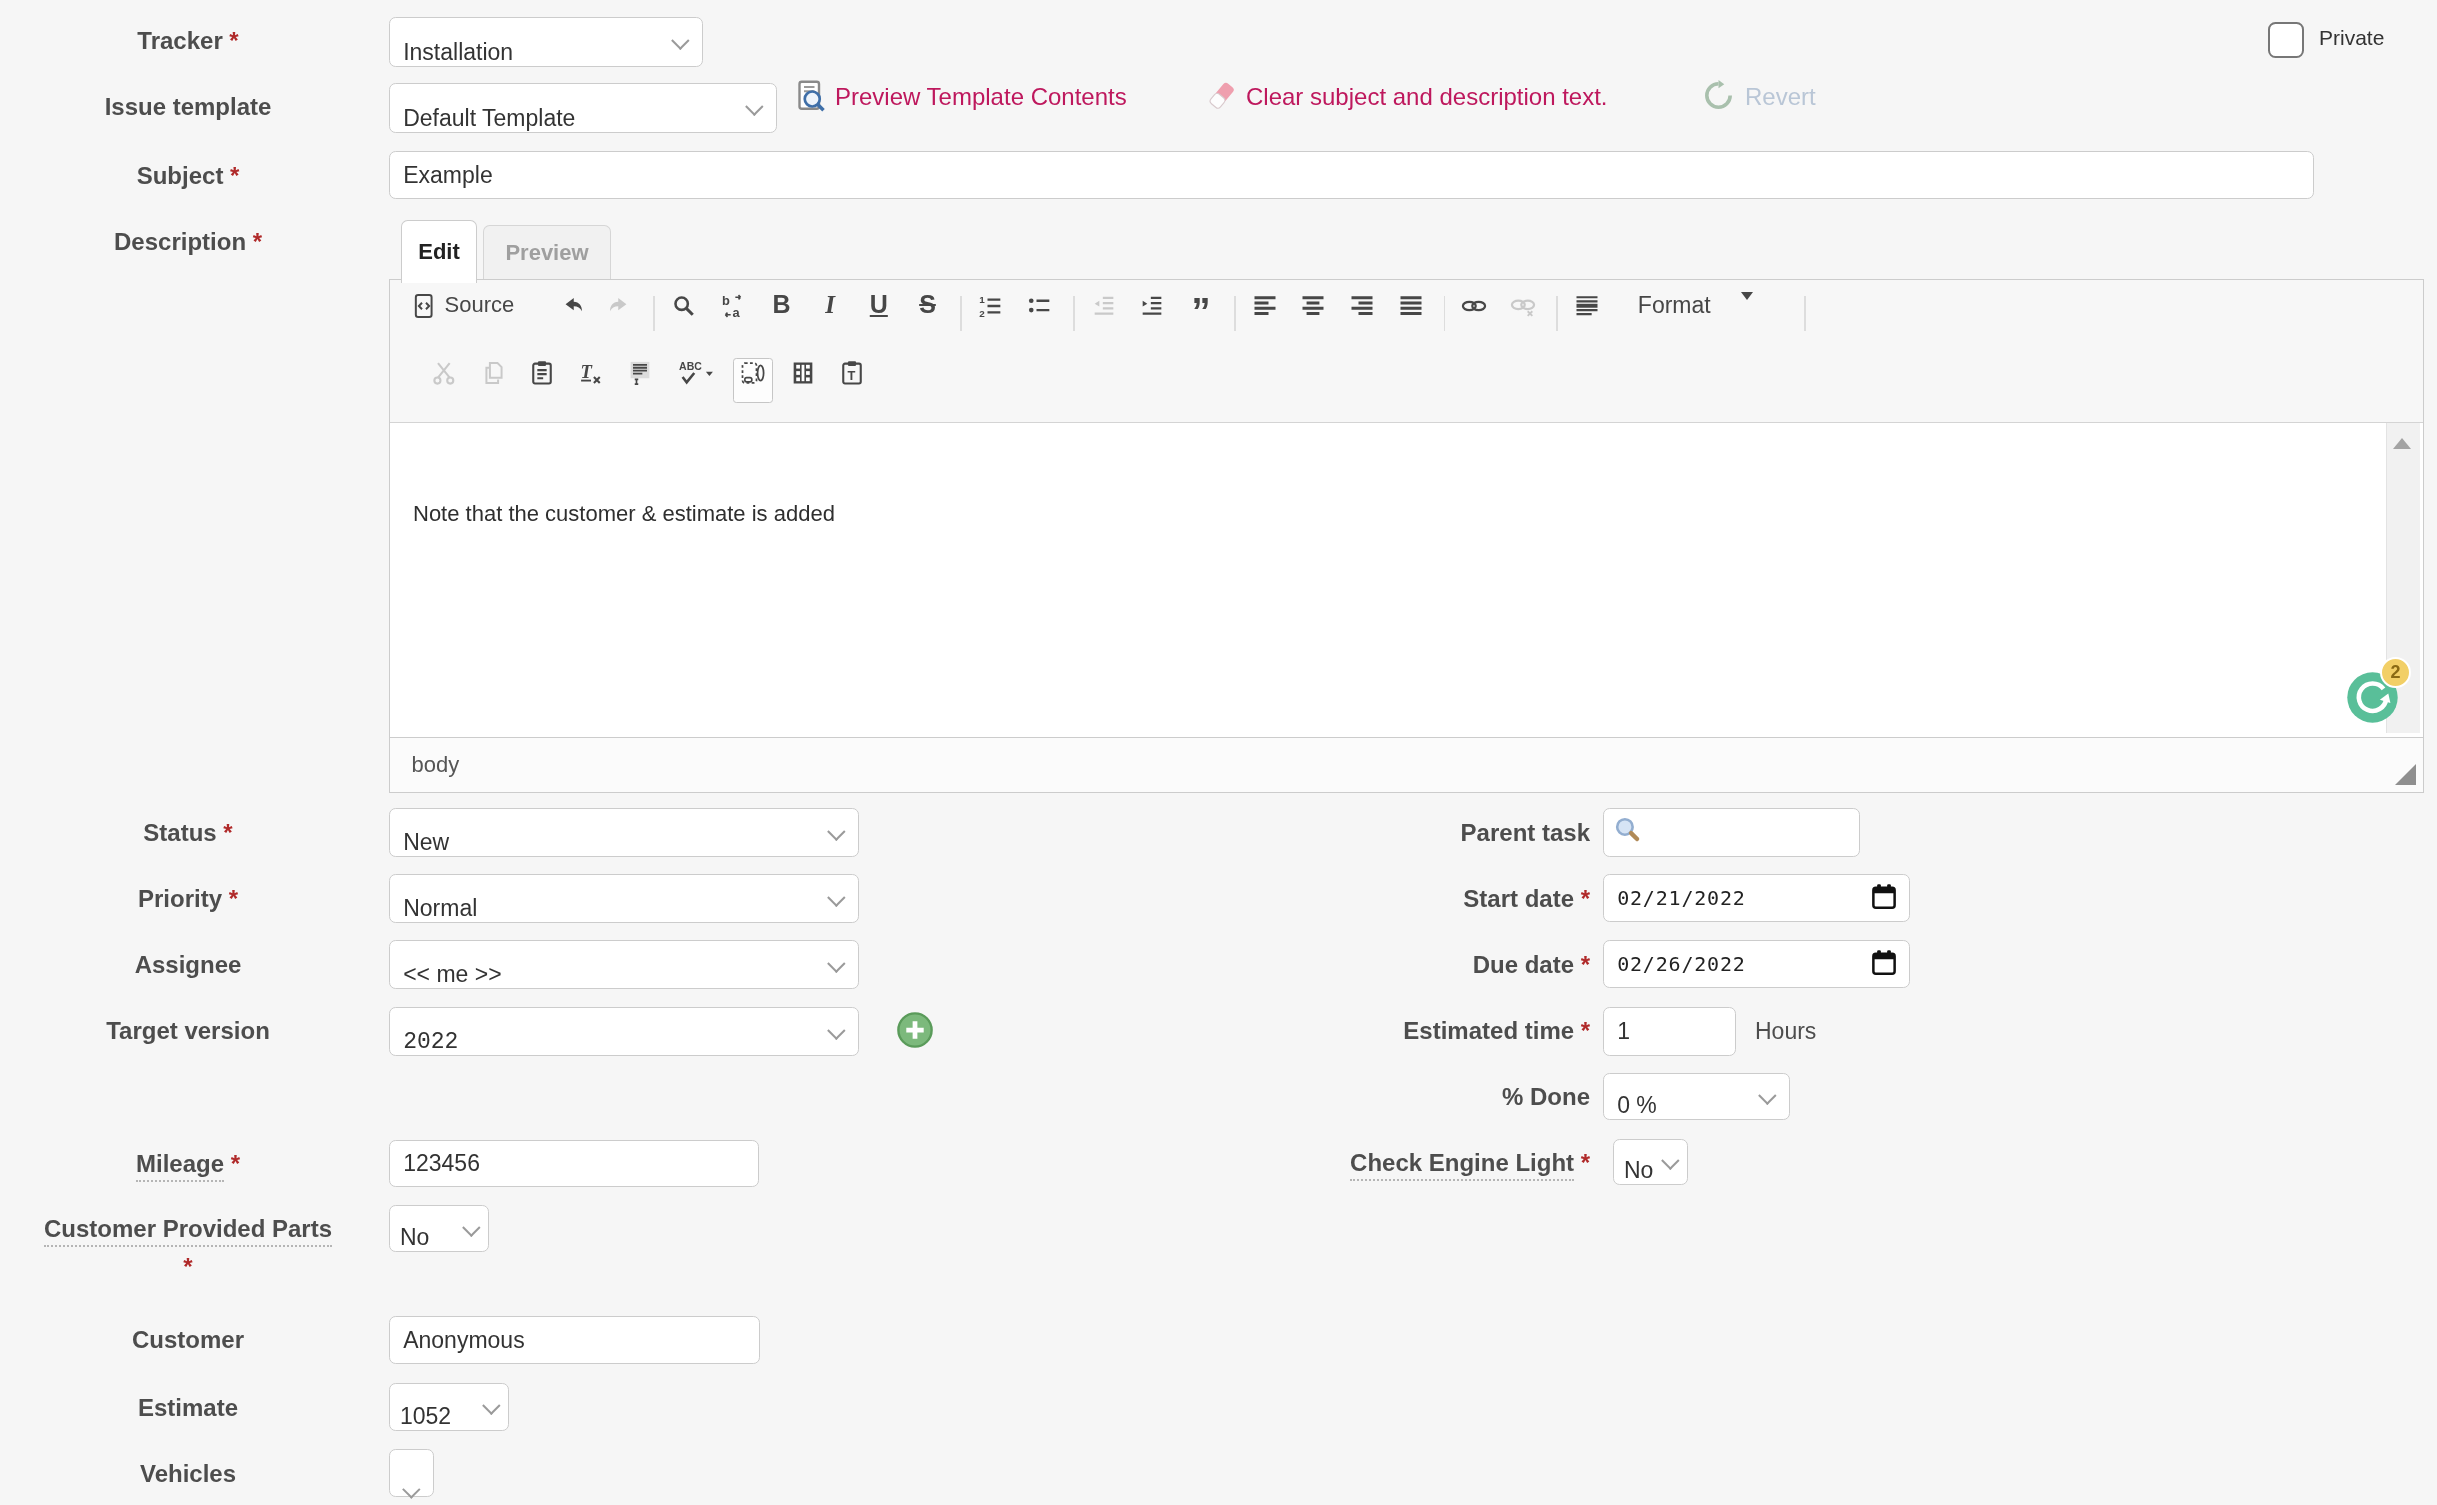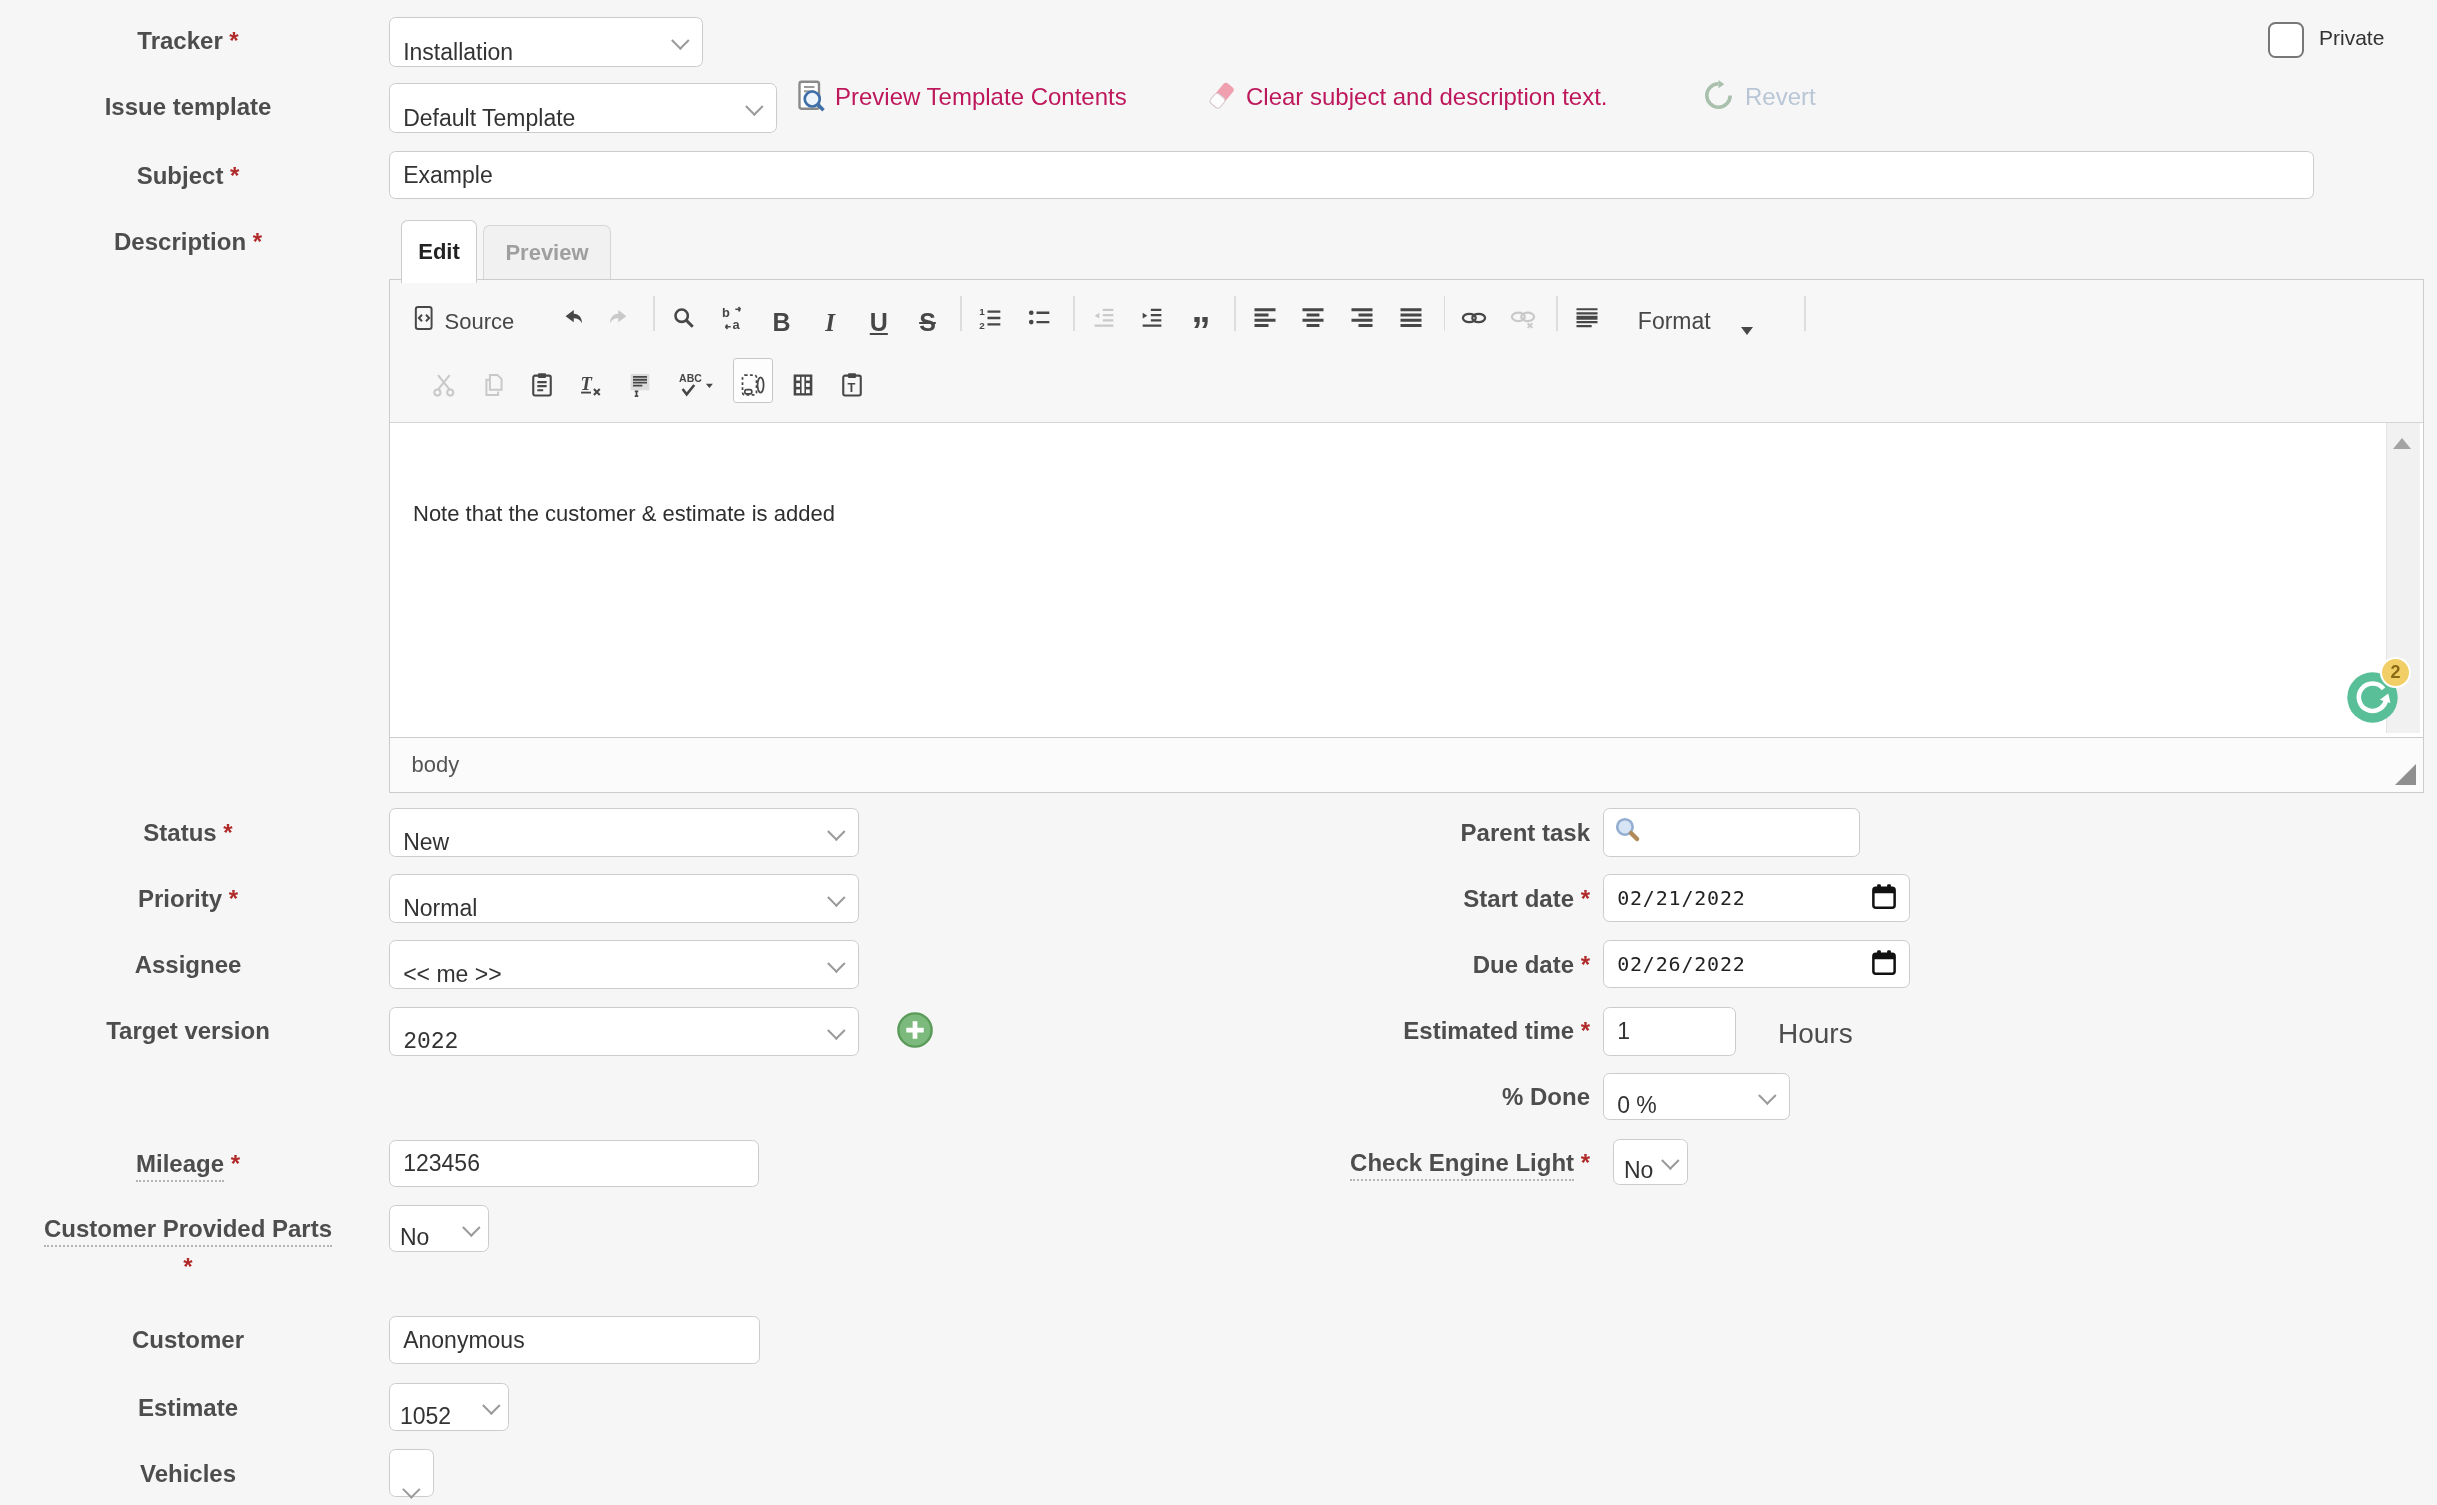--- a/index.html
+++ b/index.html
@@ -17,38 +17,38 @@
   .sel-sm{padding:0 30px 0 10px;}
   .sel-sm .chev{right:10px;}
   .link{font-size:24px;color:#be185d;white-space:nowrap;cursor:pointer;}
   .link.disabled{color:#b9c6d6;cursor:default;}
   .tab{position:absolute;box-sizing:border-box;border:1.7px solid #ccc;border-bottom:none;border-radius:6.6px 6.6px 0 0;display:flex;align-items:center;justify-content:center;font-size:22px;font-weight:bold;}
   .tab-active{background:#fff;color:#222;z-index:3;}
   .tab-idle{background:#f1f1f1;color:#9f9f9f;border-color:#d6d6d6;z-index:1;}
   .editor{left:389px;top:279px;width:2033px;height:512px;background:#fff;border:1.7px solid #ccc;z-index:2;}
   .tbar{position:absolute;top:0;left:0;right:0;height:142px;background:#f7f7f7;border-bottom:0.8px solid #d4d4d4;}
   .trow{position:absolute;display:flex;align-items:center;}
-  .tbtn{display:flex;align-items:flex-end;justify-content:center;min-width:38px;height:43px;margin-right:10.7px;border-radius:3.3px;}
+  .tbtn{display:flex;align-items:flex-start;justify-content:center;min-width:38px;height:43px;margin-right:10.7px;border-radius:3.3px;}
   .tbtn.boxed{border:1.7px solid #c6c6c6;background:#fdfdfd;}
   .tsep{width:1.7px;height:35px;background:#ddd;margin:0 10px 0 3.3px;}
   .tl{font-size:25px;font-weight:bold;color:#474747;line-height:1;}
   .src-txt{font-size:22px;color:#474747;margin-left:6.6px;}
   .fmt-txt{font-size:23px;color:#474747;margin:0 30px 0 21.5px;}
   .caret{width:0;height:0;border-left:6.6px solid transparent;border-right:6.6px solid transparent;border-top:8.3px solid #474747;}
   .content{position:absolute;top:143px;left:0;right:0;height:310px;background:#fff;}
   .dline{position:absolute;left:23px;font-size:22px;color:#2f2f2f;white-space:nowrap;}
   .scrolltrack{position:absolute;right:3.3px;top:0;width:33px;height:310px;background:#f1f1f1;border-left:0.8px solid #e3e3e3;}
   .up-arrow{position:absolute;left:6.6px;top:15px;width:0;height:0;border-left:9px solid transparent;border-right:9px solid transparent;border-bottom:11.6px solid #a3a3a3;}
   .sbar{position:absolute;left:0;right:0;bottom:0;height:55px;background:#fbfbfb;border-top:0.8px solid #ccc;display:flex;align-items:center;padding-left:21.5px;box-sizing:border-box;font-size:22px;color:#555;}
   .rsz{position:absolute;right:6.6px;bottom:6.6px;width:0;height:0;border-left:21.5px solid transparent;border-bottom:21.5px solid #8f8f8f;}
   .gram{position:absolute;left:1955px;top:390px;width:55px;height:55px;border-radius:50%;}
   .gbadge{position:absolute;left:1990px;top:377px;width:31px;height:31px;border-radius:50%;background:#f2cf66;border:2.5px solid #fff;display:flex;align-items:center;justify-content:center;font-size:18px;font-weight:bold;color:#8a6a14;box-sizing:border-box;}
   .checkbox{position:absolute;width:36px;height:36px;background:#fff;border:2.5px solid #777;border-radius:7.4px;box-sizing:border-box;}
   .date{font-family:"DejaVu Sans Mono",monospace;font-size:20px;letter-spacing:0.8px;color:#222;}
-  .plain{font-size:28px;color:#4d4d4d;white-space:nowrap;margin-left:23px;}
+  .plain{font-size:23px;color:#4d4d4d;white-space:nowrap;}
 </style>
 </head>
 <body>
 
 <div class="abs lbl llbl" style="top:27px;"><span>Tracker</span><span class="req">*</span></div>
 <div class="sel" style="left:389px;top:16.5px;width:314px;height:50px;">
     <span>Installation</span>
     <span class="chev"></span>
   </div>
 

